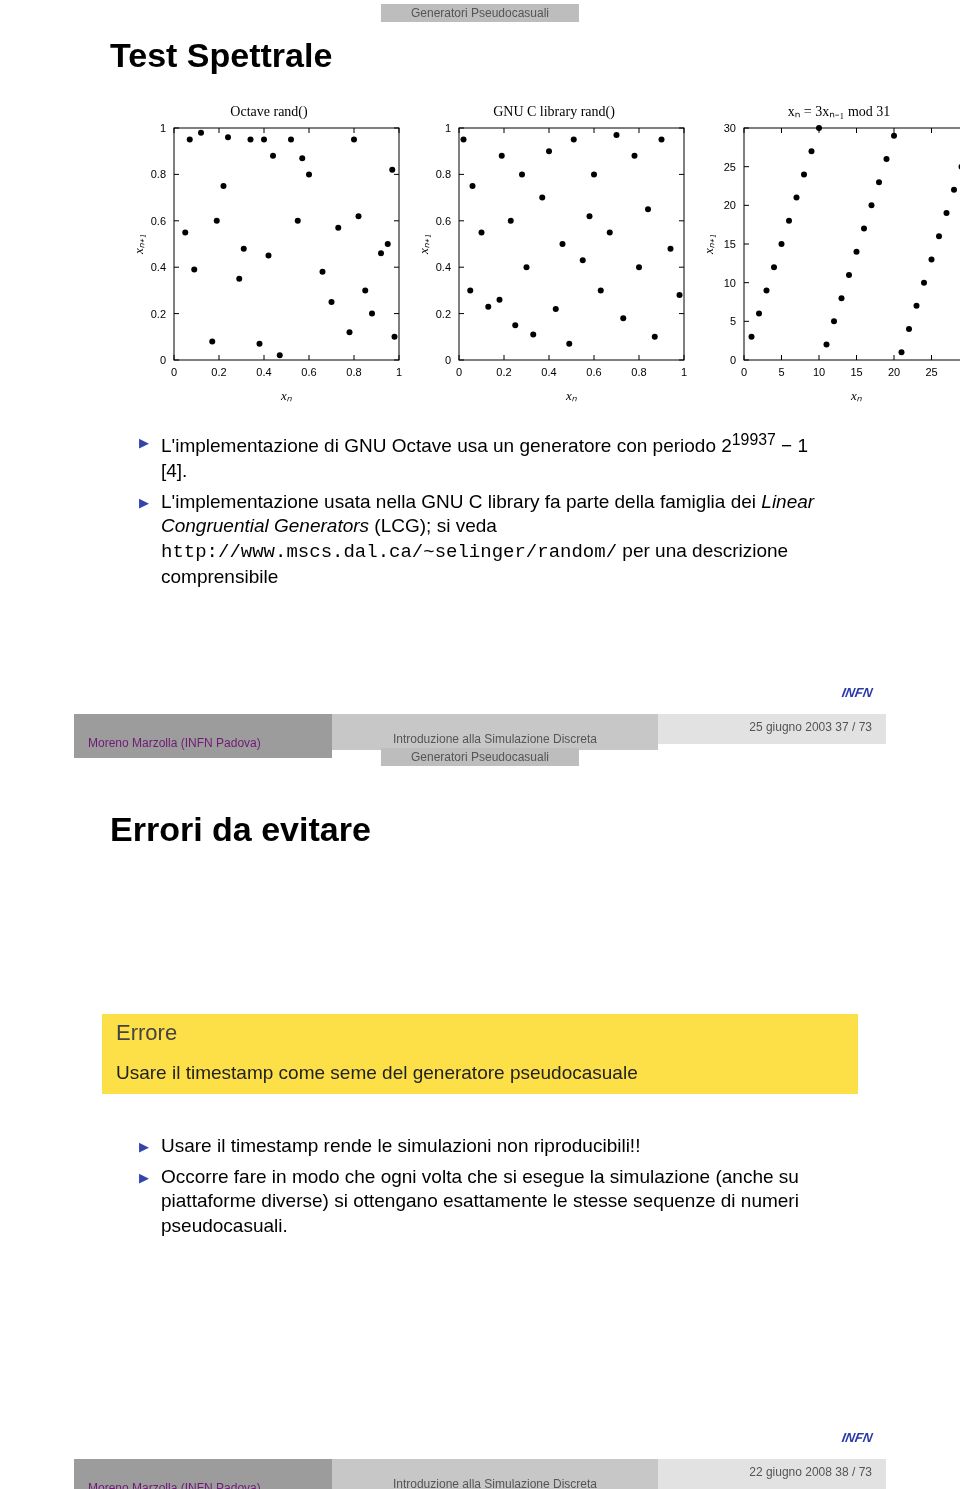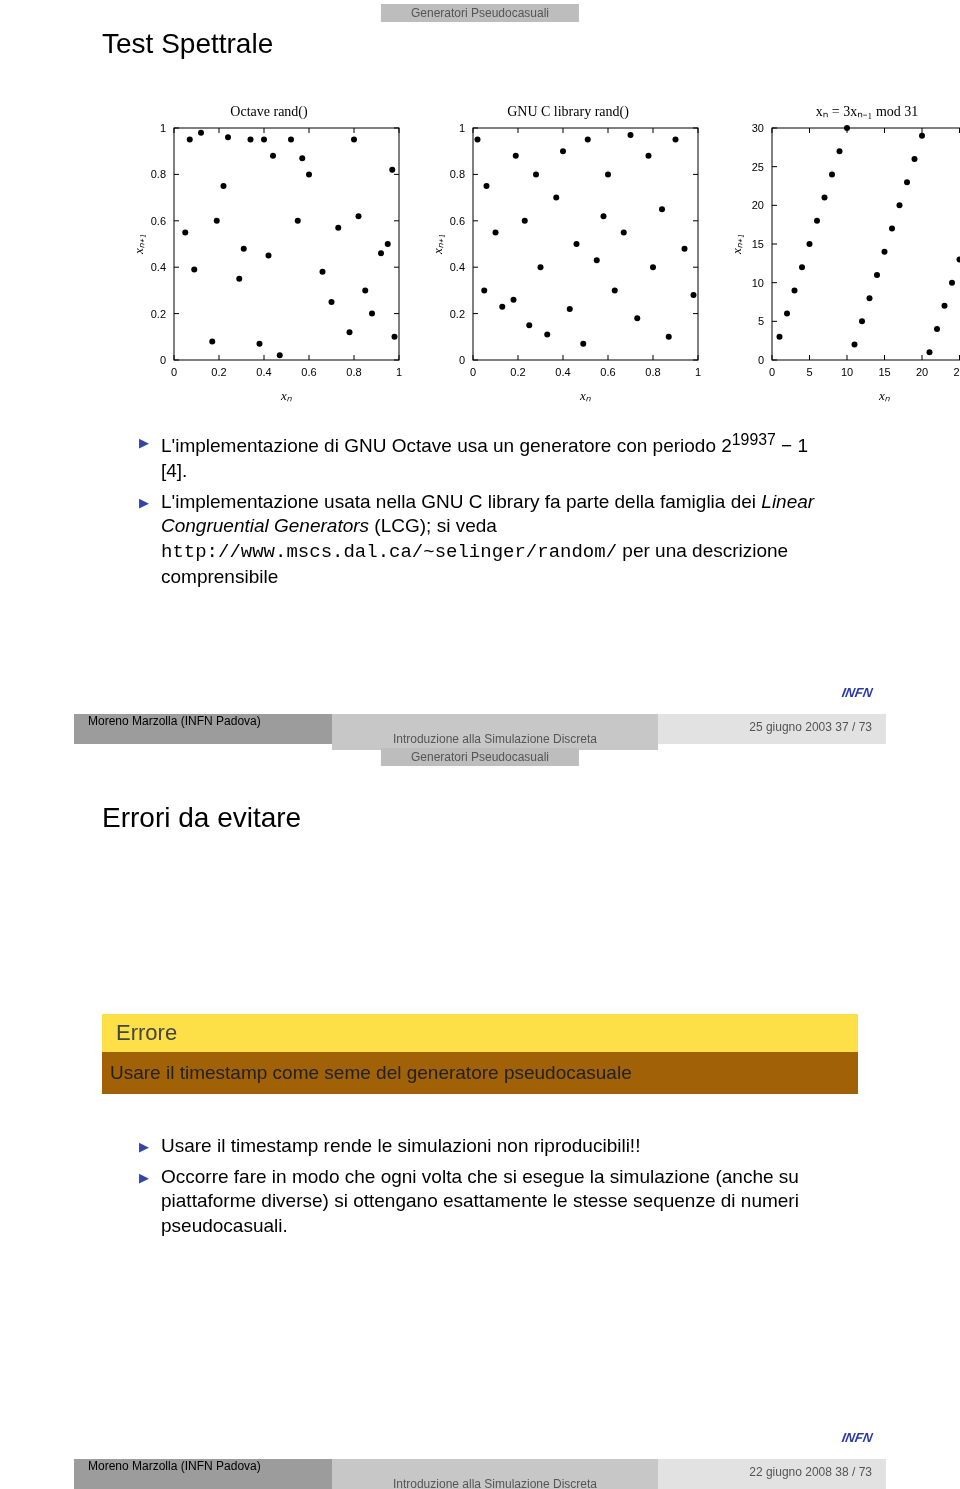--- a/index.html
+++ b/index.html
@@ -1,34 +1,34 @@
 <!DOCTYPE html>
 <html><head>
 <meta charset="utf-8">
 <style>
   html,body{margin:0;padding:0;background:#fff;font-family:Arial,Helvetica,sans-serif;color:#000;}
   .page{width:812px;margin:0 auto;position:relative;}
   .slide{position:relative;height:744px;}
   .crumb-bar{position:absolute;top:4px;left:50%;transform:translateX(-50%);background:#bdbdbd;color:#555;font-size:12px;padding:2px 30px;}
-  h1.title{font-size:28px;font-weight:normal;margin:0;position:absolute;top:28px;left:28px;}
+  h1.title{font-size:34px;font-weight:bold;margin:8px;position:absolute;top:28px;left:28px;}
   .subtitle{position:absolute;top:74px;left:28px;font-size:19px;font-style:italic;}
-  .charts-row{position:absolute;top:100px;left:55px;right:20px;display:flex;gap:19px;}
+  .charts-row{position:absolute;top:100px;left:55px;right:20px;display:flex;gap:5px;}
   .chart-box{flex:1;}
   .bullets{position:absolute;top:430px;left:65px;right:60px;font-size:19px;line-height:1.3;}
   .bullets .item{display:flex;margin-bottom:6px;}
   .bullets .triangle{color:#3344aa;font-size:13px;margin-top:5px;margin-right:12px;flex-shrink:0;}
   .mono{font-family:"Courier New",monospace;}
   .logo{position:absolute;right:14px;bottom:44px;color:#2a3aa8;font-style:italic;font-weight:bold;font-size:13px;transform:skewX(-10deg);}
   .footerbar{position:absolute;left:0;right:0;bottom:0;height:30px;display:flex;font-size:12px;color:#555;}
-  .footerbar .s1{background:#9c9c9c;color:#000000;padding:0 14px;width:230px;}
+  .footerbar .s1{background:#9c9c9c;color:#701a75;padding:22px 14px;width:230px;}
   .footerbar .s2{background:#c7c7c7;color:#555;padding:18px 14px;text-align:center;flex:1;}
   .footerbar .s3{background:#e2e2e2;color:#555;padding:6px 14px;width:200px;text-align:right;}
   .errorbox{position:absolute;left:28px;right:28px;}
   .errorbox .hdr{background:#fde047;color:#444;font-size:22px;padding:6px 14px;}
-  .errorbox .body{background:#a16207;color:#222;font-size:19px;padding:10px 8px;}
+  .errorbox .body{background:#fde047;color:#222;font-size:19px;padding:10px 14px;}
   svg{display:block;}
   .tick-label{font-size:11px;fill:#000;font-family:Arial;}
   .axis-title{font-size:13px;fill:#000;font-family:"Times New Roman",serif;font-style:italic;}
   .chart-title{font-size:14px;fill:#000;font-family:"Times New Roman",serif;}
 </style>
 </head>
 <body>
 
 <div class="page">
 

